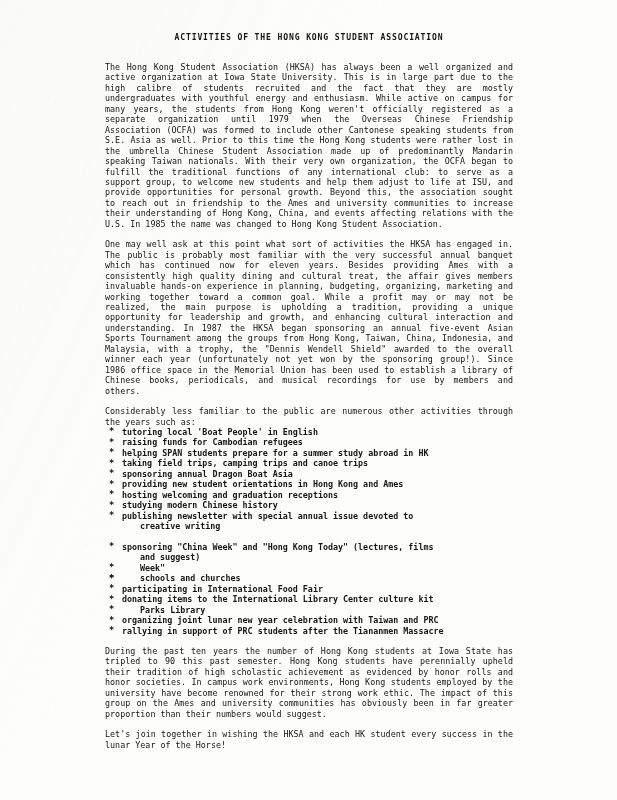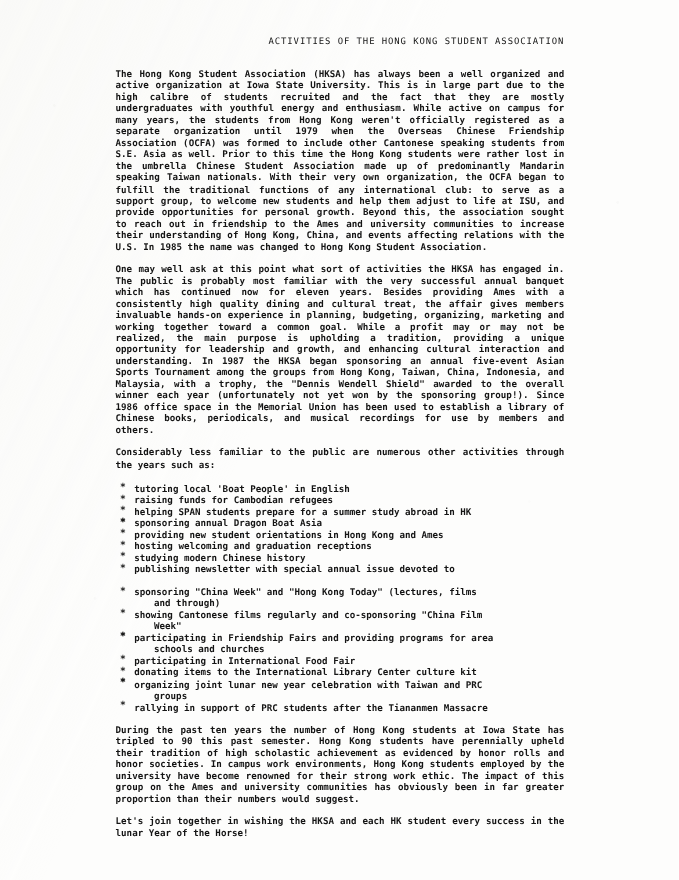--- a/index.html
+++ b/index.html
@@ -44,38 +44,38 @@
     left: 105px;
     top: 32px;
     width: 408px;
     color: #151515;
   }
 
   .doc-title {
     font-size: 8.1px;
     line-height: 11px;
     letter-spacing: 0.85px;
-    font-weight: normal;
-    text-align: right;
+    font-weight: bold;
+    text-align: center;
     margin: 0 0 19px 0;
     white-space: nowrap;
   }
 
   .para {
     font-size: 8.35px;
     line-height: 10.45px;
     letter-spacing: 0.02px;
     text-align: justify;
-    font-weight: bold;
+    font-weight: normal;
     margin: 0 0 10px 0;
     -webkit-font-smoothing: none;
   }
   .para:last-child { margin-bottom: 0; }
 
-  .para.nogap { margin-bottom: 12px; }
+  .para.nogap { margin-bottom: 0; }
 
   .bullets {
     list-style: none;
     margin: 0 0 10px 0;
     padding: 0;
   }
   .bullets li {
     position: relative;
     font-size: 8.35px;
     line-height: 10.45px;
@@ -111,34 +111,34 @@
     <p class="para">The Hong Kong Student Association (HKSA) has always been a well organized and active organization at Iowa State University.  This is in large part due to the high calibre of students recruited and the fact that they are mostly undergraduates with youthful energy and enthusiasm.  While active on campus for many years, the students from Hong Kong weren't officially registered as a separate organization until 1979 when the Overseas Chinese Friendship Association (OCFA) was formed to include other Cantonese speaking students from S.E. Asia as well.  Prior to this time the Hong Kong students were rather lost in the umbrella Chinese Student Association made up of predominantly Mandarin speaking Taiwan nationals.  With their very own organization, the OCFA began to fulfill the traditional functions of any international club:  to serve as a support group, to welcome new students and help them adjust to life at ISU, and provide opportunities for personal growth.  Beyond this, the association sought to reach out in friendship to the Ames and university communities to increase their understanding of Hong Kong, China, and events affecting relations with the U.S.  In 1985 the name was changed to Hong Kong Student Association.</p>
 
     <p class="para">One may well ask at this point what sort of activities the HKSA has engaged in.  The public is probably most familiar with the very successful annual banquet which has continued now for eleven years. Besides providing Ames with a consistently high quality dining and cultural treat, the affair gives members invaluable hands-on experience in planning, budgeting, organizing, marketing and working together toward a common goal.  While a profit may or may not be realized, the main purpose is upholding a tradition, providing a unique opportunity for leadership and growth, and enhancing cultural interaction and understanding.  In 1987 the HKSA began sponsoring an annual five-event Asian Sports Tournament among the groups from Hong Kong, Taiwan, China, Indonesia, and Malaysia, with a trophy, the "Dennis Wendell Shield" awarded to the overall winner each year (unfortunately not yet won by the sponsoring group!).  Since 1986 office space in the Memorial Union has been used to establish a library of Chinese books, periodicals, and musical recordings for use by members and others.</p>
 
     <p class="para nogap">Considerably less familiar to the public are numerous other activities through the years such as:</p>
 
     <ul class="bullets" id="activities-list">
         <li><span class="bullet-glyph">*</span><span>tutoring local 'Boat People' in English</span></li>
         <li><span class="bullet-glyph">*</span><span>raising funds for Cambodian refugees</span></li>
         <li><span class="bullet-glyph">*</span><span>helping SPAN students prepare for a summer study abroad in HK</span></li>
-        <li><span class="bullet-glyph">*</span></li>
+        <li><span class="bullet-glyph">*</span><span>taking field trips, camping trips and canoe trips</span></li>
         <li><span class="bullet-glyph">*</span><span>sponsoring annual Dragon Boat Asia</span></li>
         <li><span class="bullet-glyph">*</span><span>providing new student orientations in Hong Kong and Ames</span></li>
         <li><span class="bullet-glyph">*</span><span>hosting welcoming and graduation receptions</span></li>
         <li><span class="bullet-glyph">*</span><span>studying modern Chinese history</span></li>
-        <li><span class="bullet-glyph">*</span><span>publishing newsletter with special annual issue devoted to</span></li>
-        <li class="spaced-above"><span class="bullet-glyph">*</span><span>sponsoring "China Week" and "Hong Kong Today" (lectures, films</span><span class="wrap-line">and through)</span></li>
-        <li><span class="bullet-glyph">*</span><span>showing Cantonese films regularly and co-sponsoring "China Film</span><span class="wrap-line">Week"</span></li>
+        <li><span class="bullet-glyph">*</span><span>publishing newsletter with special annual issue devoted to</span><span class="wrap-line">creative writing</span></li>
+        <li class="spaced-above"><span class="bullet-glyph">*</span><span>sponsoring "China Week" and "Hong Kong Today" (lectures, films</span><span class="wrap-line">and suggest)</span></li>
+        <li><span class="bullet-glyph">*</span><span class="wrap-line">Week"</span></li>
         <li><span class="bullet-glyph">*</span></li>
-        <li><span class="bullet-glyph">*</span><span>participating in Friendship Fairs and providing programs for area</span><span class="wrap-line">schools and churches</span></li>
+        <li><span class="bullet-glyph">*</span><span class="wrap-line">schools and churches</span></li>
         <li><span class="bullet-glyph">*</span><span>participating in International Food Fair</span></li>
         <li><span class="bullet-glyph">*</span><span>donating items to the International Library Center culture kit</span></li>
-        <li><span class="bullet-glyph">*</span></li>
-        <li><span class="bullet-glyph">*</span><span>organizing joint lunar new year celebration with Taiwan and PRC</span><span class="wrap-line">groups</span></li>
+        <li><span class="bullet-glyph">*</span><span class="wrap-line">Parks Library</span></li>
+        <li><span class="bullet-glyph">*</span><span>organizing joint lunar new year celebration with Taiwan and PRC</span></li>
         <li><span class="bullet-glyph">*</span><span>rallying in support of PRC students after the Tiananmen Massacre</span></li>
       </ul>
 
     <p class="para">During the past ten years the number of Hong Kong students at Iowa State has tripled to 90 this past semester.  Hong Kong students have perennially upheld their tradition of high scholastic achievement as evidenced by honor rolls and honor societies.  In campus work environments, Hong Kong students employed by the university have become renowned for their strong work ethic.  The impact of this group on the Ames and university communities has obviously been in far greater proportion than their numbers would suggest.</p>
 
     <p class="para">Let's join together in wishing the HKSA and each HK student every success in the lunar Year of the Horse!</p>
 
   </div>
 </div>
 

